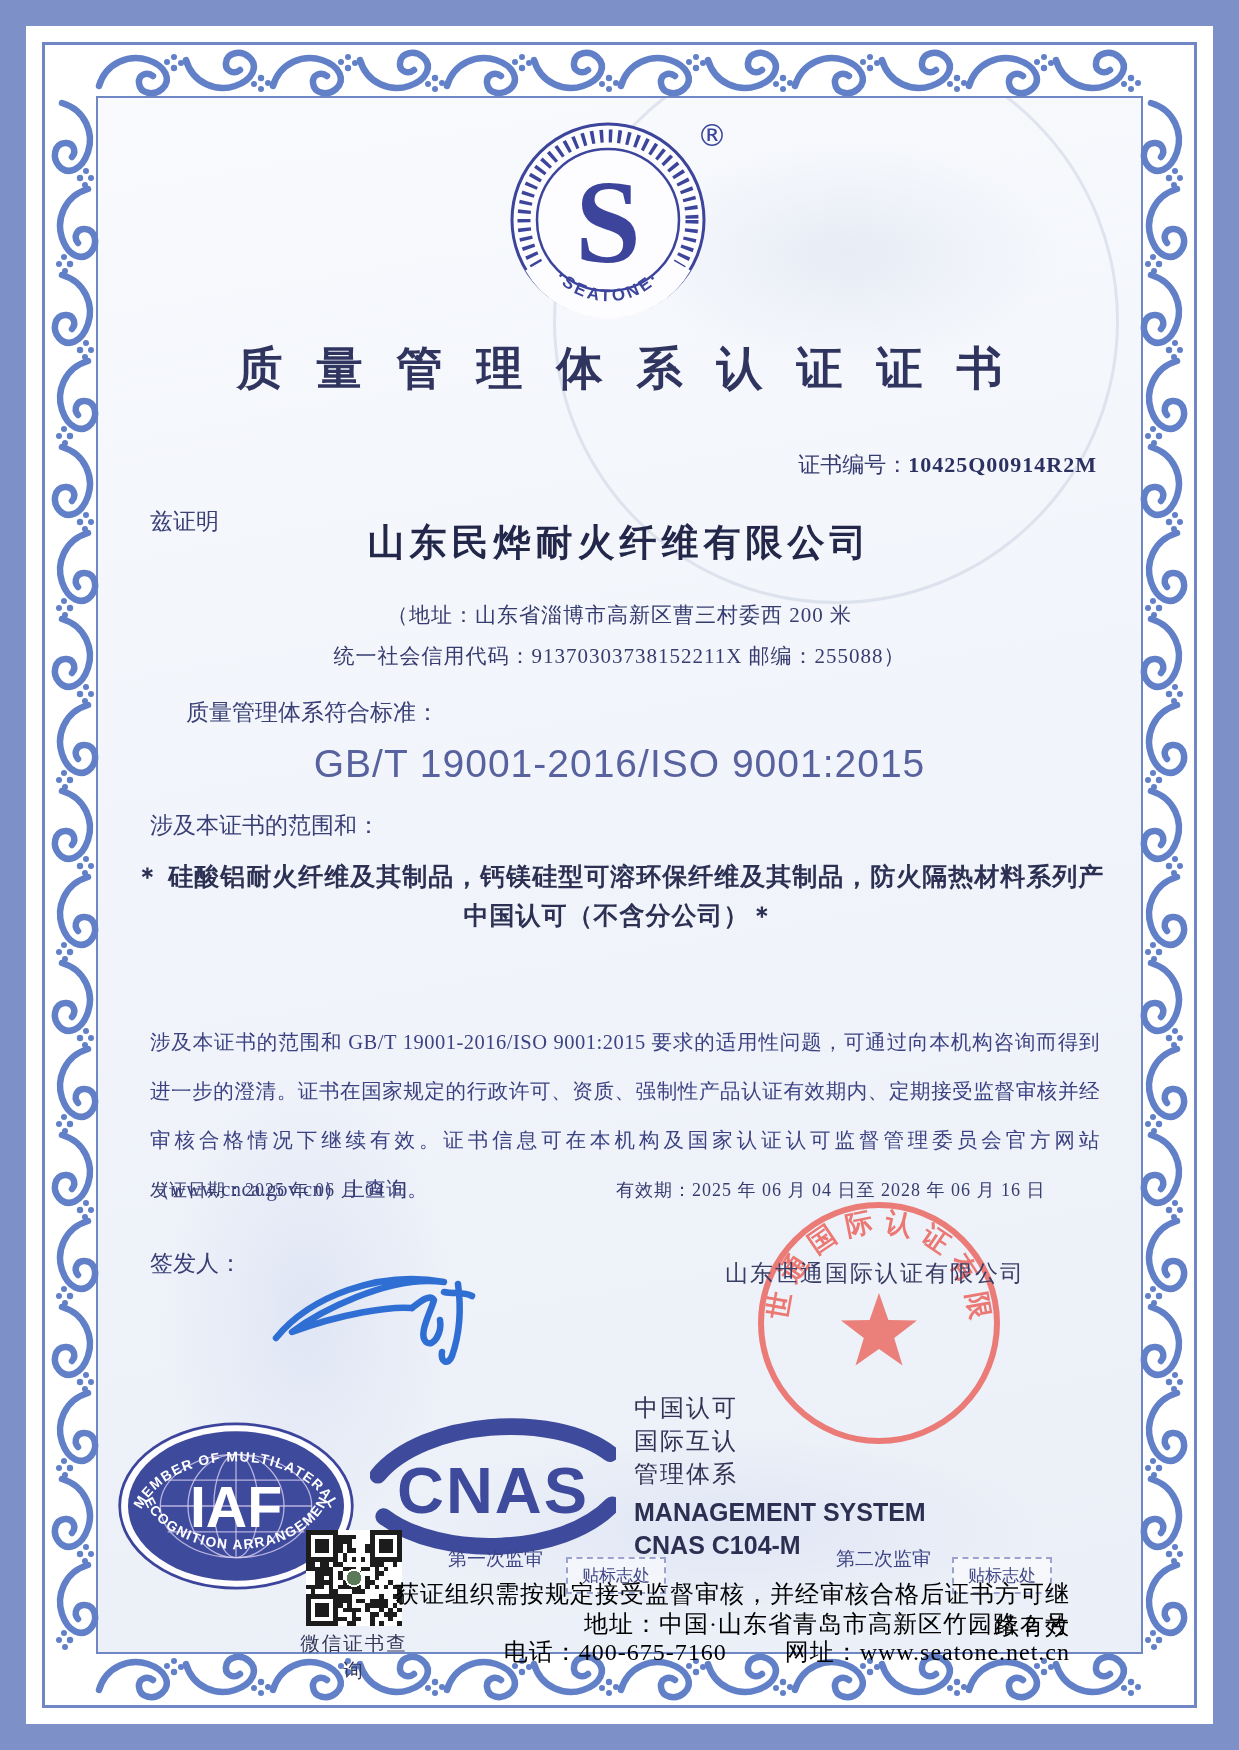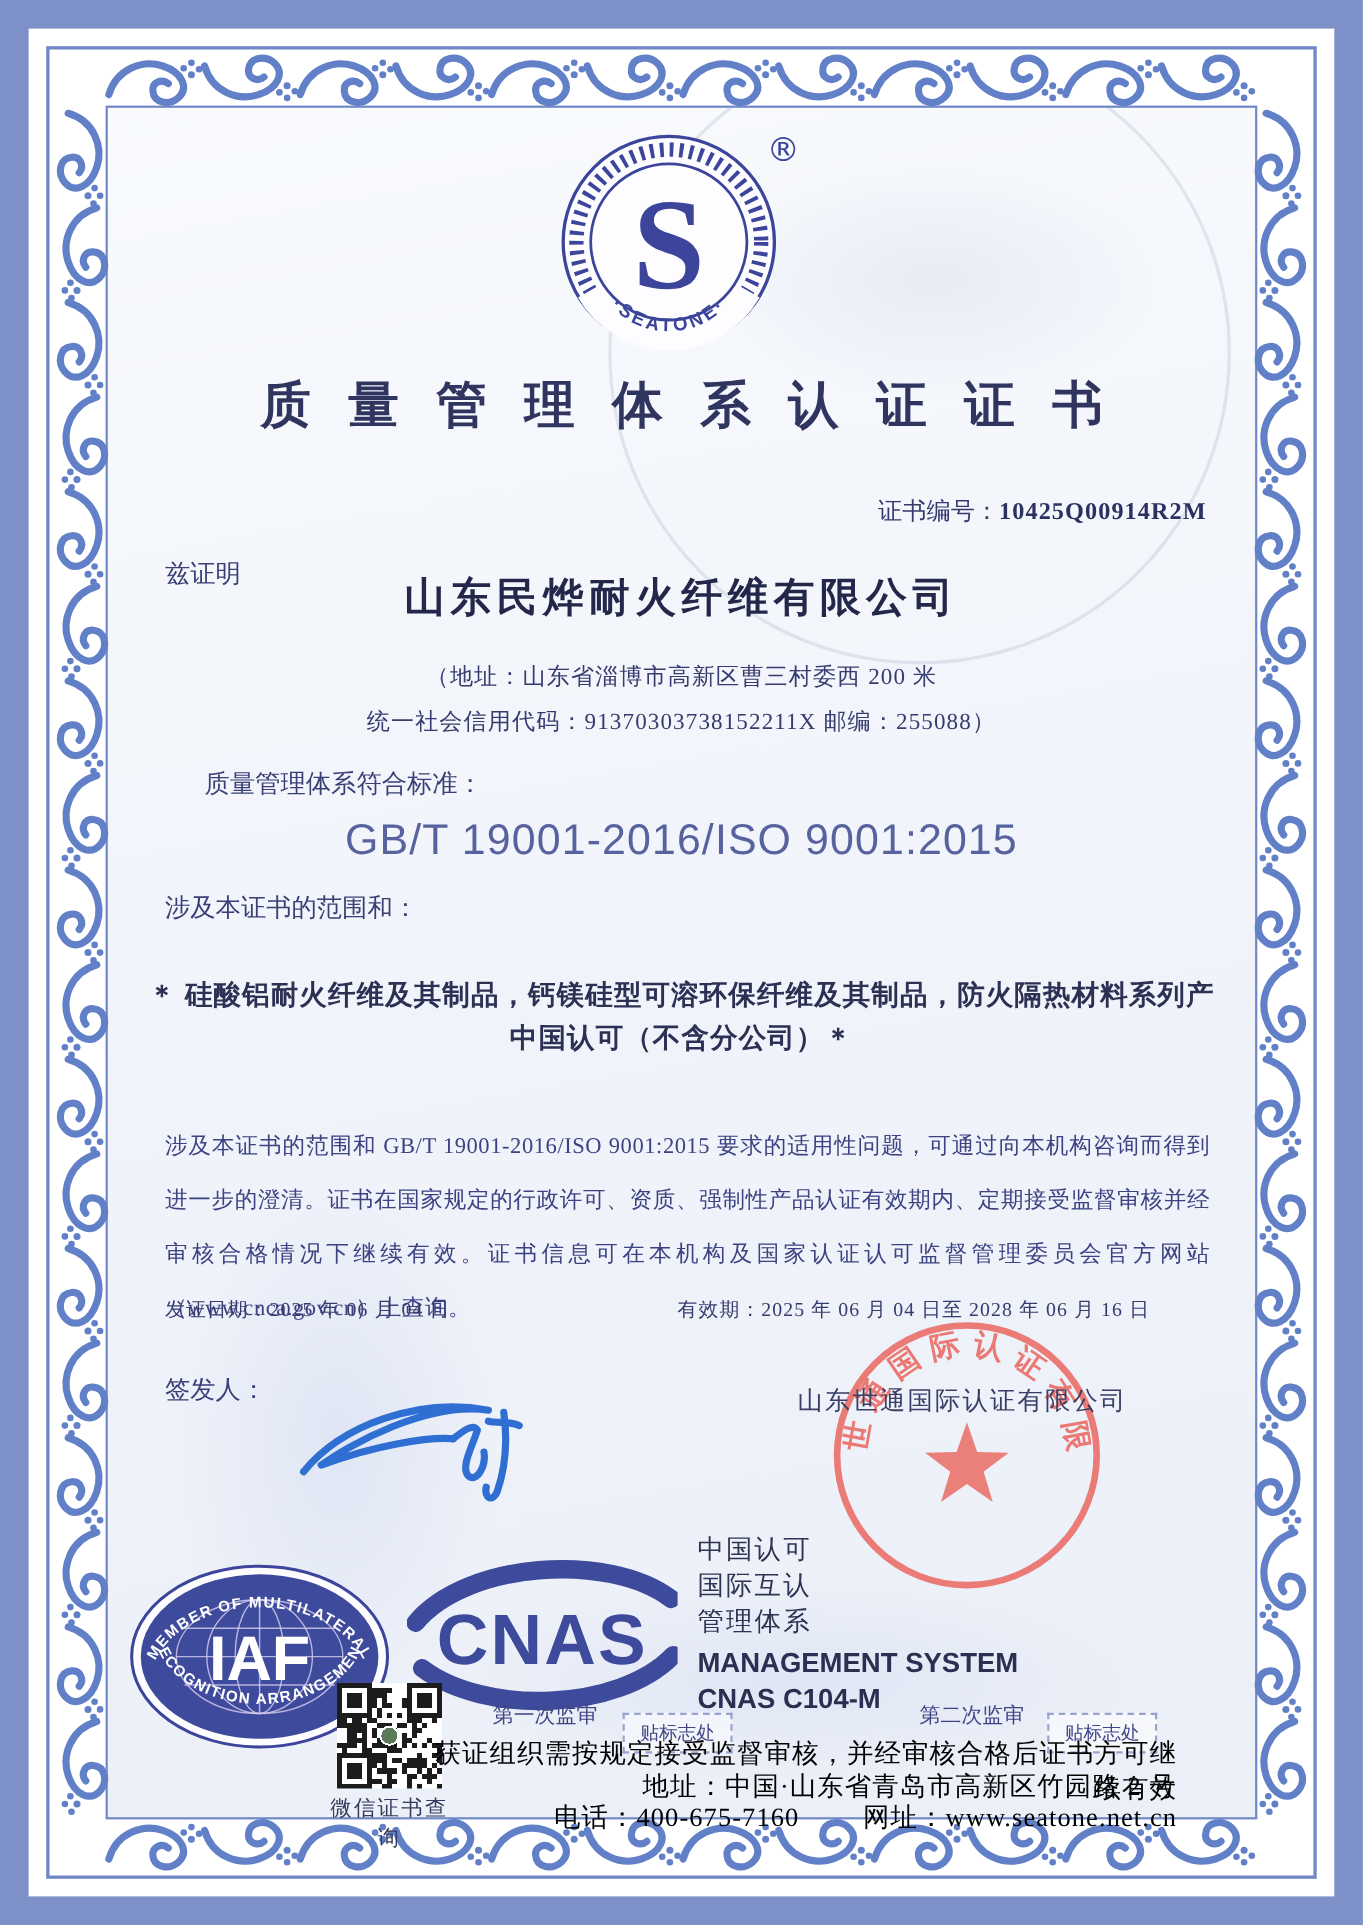--- a/index.html
+++ b/index.html
@@ -23,21 +23,21 @@
   .serif{font-family:"Liberation Serif","DejaVu Serif",serif;}
   .sans{font-family:"Liberation Sans","DejaVu Sans",sans-serif;}
   .title{width:100%;text-align:center;font-size:46px;font-weight:bold;letter-spacing:34px;
     color:#30355f;text-indent:34px;}
   .certno-row{font-size:22px;color:#343a6e;}
   .certno-num{font-weight:bold;color:#2b3160;letter-spacing:1px;}
   .small-label{font-size:23px;color:#3a4076;}
   .company{width:100%;text-align:center;font-size:37px;font-weight:bold;color:#23284a;letter-spacing:5px;}
   .addr{width:100%;text-align:center;font-size:21px;color:#363c6e;letter-spacing:1px;}
   .gbt{width:100%;text-align:center;font-size:39px;color:#57629e;letter-spacing:1px;}
-  .scope{width:100%;text-align:center;font-size:25px;font-weight:bold;color:#2c3154;letter-spacing:1px;margin-top:28px;}
+  .scope{width:100%;text-align:center;font-size:25px;font-weight:bold;color:#2c3154;letter-spacing:1px;}
   .note{font-size:20.5px;line-height:49px;color:#3c4282;text-align:justify;letter-spacing:.5px;}
   .daterow{font-size:18px;color:#363c6e;letter-spacing:1px;}
   .issuer{font-size:23px;color:#383e66;letter-spacing:2px;z-index:5;}
   .accr-cn{font-size:24px;color:#2f3354;line-height:33px;letter-spacing:2px;}
   .accr-en{font-size:25px;font-weight:bold;color:#2b3052;line-height:33px;}
   .audit-label{font-size:19px;color:#3f4585;}
   .sticker-box{border:2px dashed #9aa3d0;color:#3f4585;font-size:17px;padding:5px 14px;background:rgba(255,255,255,.5);margin-top:21px;}
   .bottom-note{font-size:24px;color:#000000;text-align:right;letter-spacing:1px;}
   .qr-caption{font-size:19.5px;color:#34395c;text-align:center;letter-spacing:2px;}
   .stamp-wrap{z-index:4;opacity:.92;}

